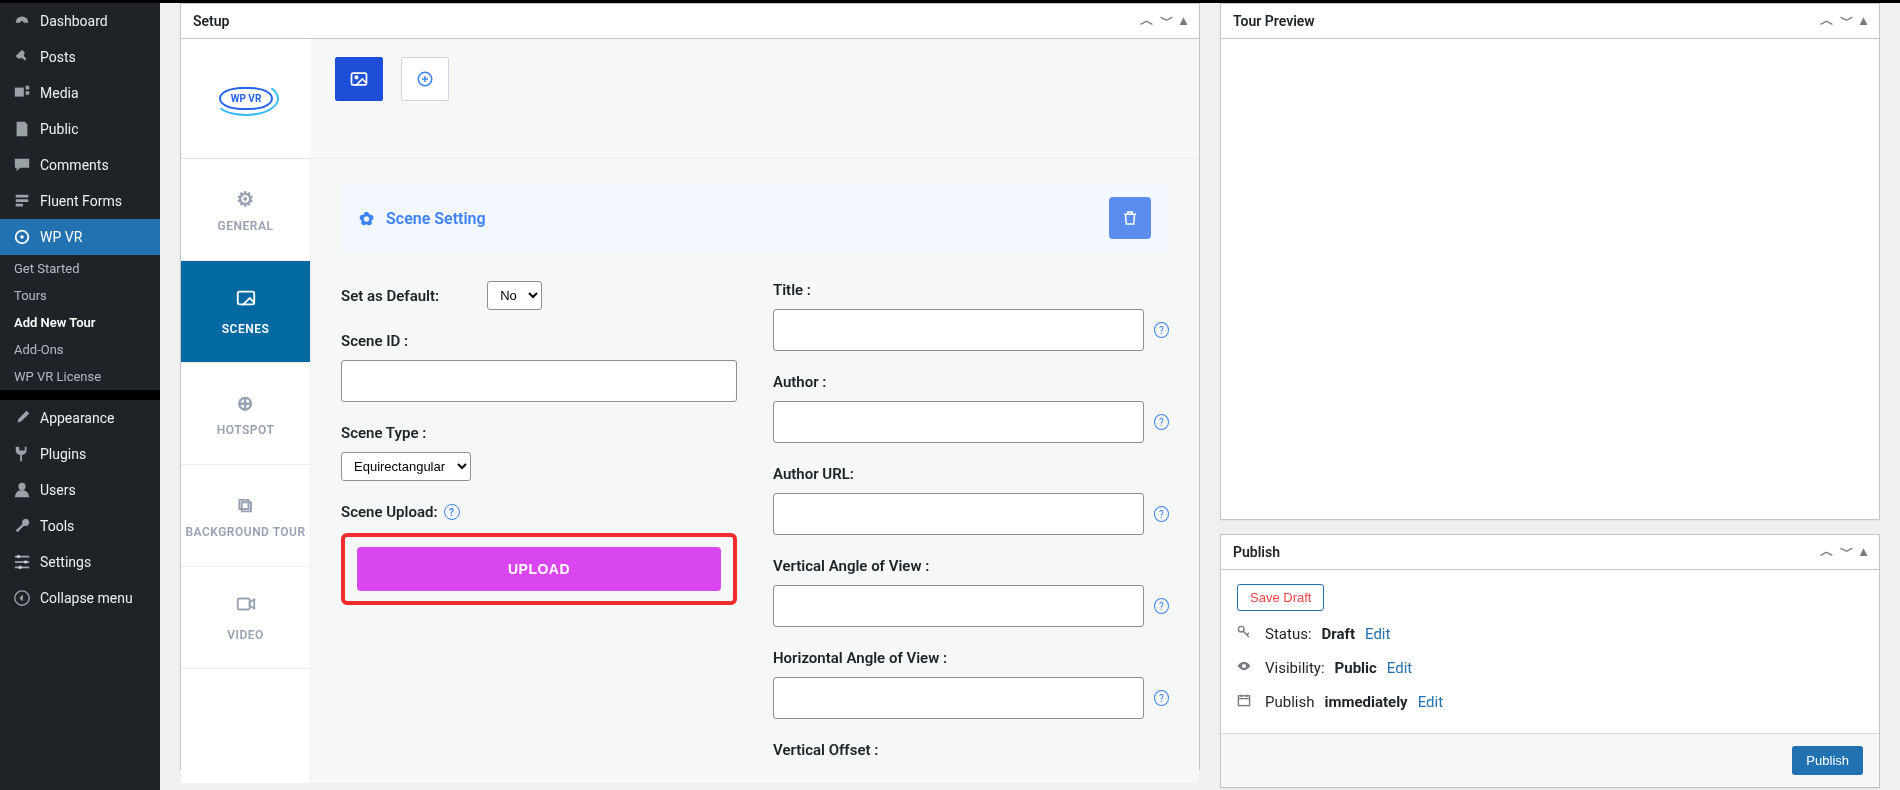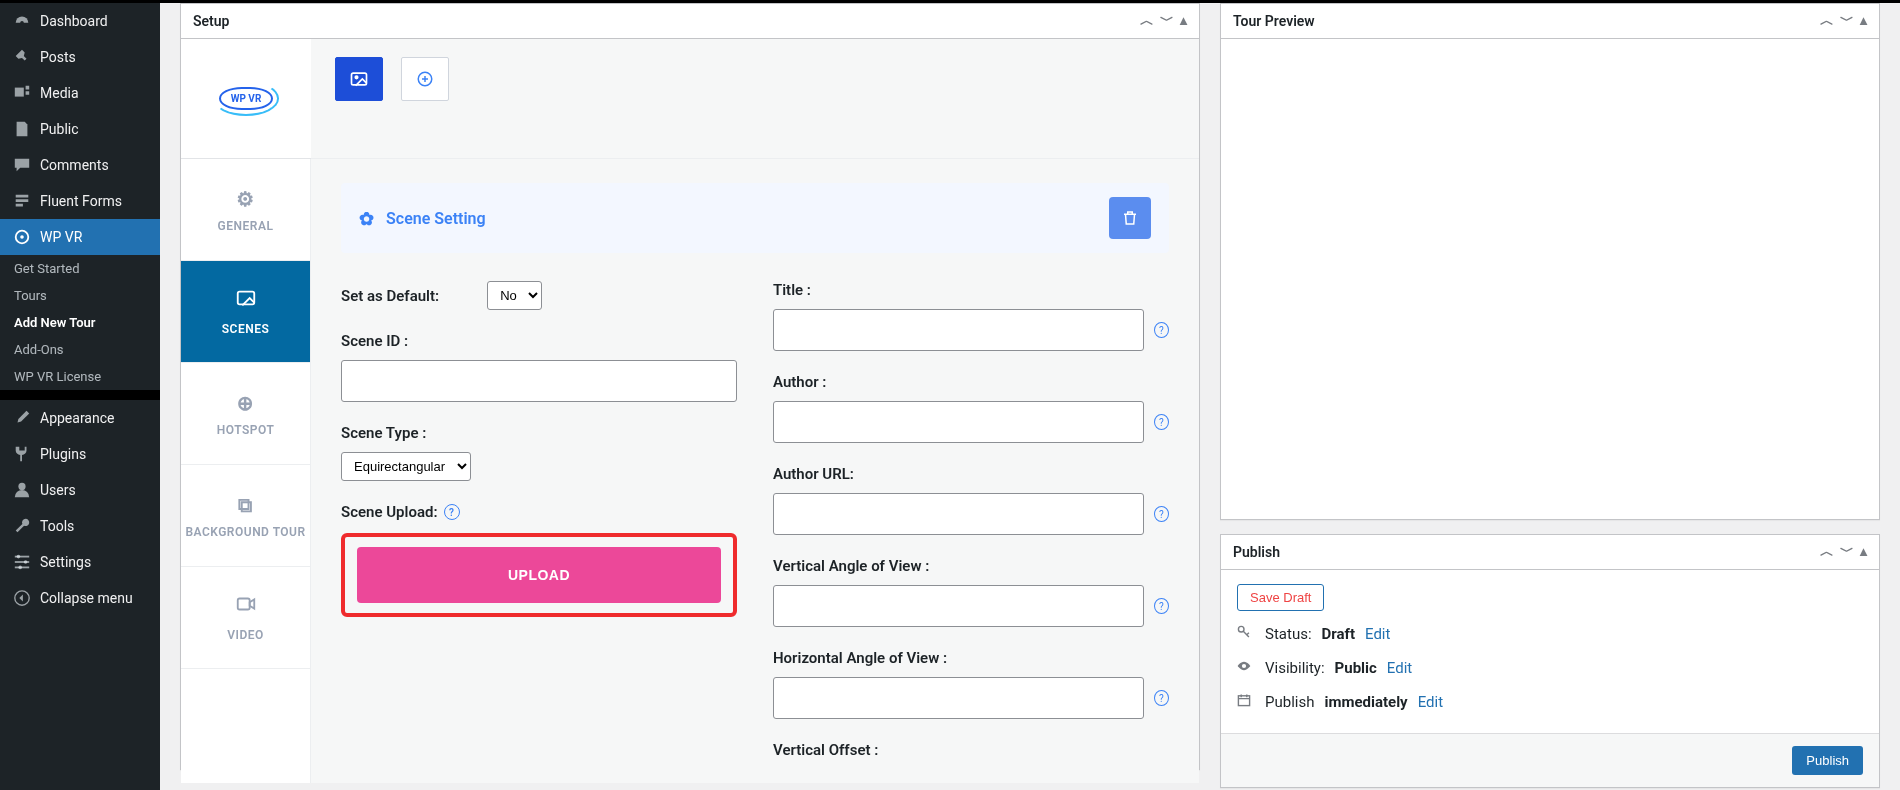--- a/index.html
+++ b/index.html
@@ -55,21 +55,21 @@
   .form-grid { display:grid; grid-template-columns: 1fr 1fr; gap:24px 36px;}
   .form-col label { font-weight:600; font-size:15px;}
   .row { margin-bottom:22px;}
   .row.inline { display:flex; align-items:center; gap:48px;}
   select, input[type=text] { border:1px solid #8c8f94; border-radius:3px; padding:5px 8px; font-size:13px; background:#fff;}
   .wide-input { width:100%; height:42px; border:1px solid #cfd4dc; border-radius:4px; background:#fff;}
   .field-wrap { display:flex; align-items:center; gap:10px;}
   .info-circ { width:16px; height:16px; border:1.5px solid #3b82f6; border-radius:50%; color:#3b82f6; font-size:10px; display:flex; align-items:center; justify-content:center; cursor:pointer;}
   
   .upload-highlight { border:4px solid #ef2b2d; border-radius:6px; padding:10px 12px;}
-  .upload-btn { width:100%; height:56px; background:#ec4899; color:#fff; font-weight:700; letter-spacing:.5px; border:none; border-radius:4px; font-size:14px; cursor:pointer;}
+  .upload-btn { width:100%; height:44px; background:#d946ef; color:#fff; font-weight:700; letter-spacing:.5px; border:none; border-radius:4px; font-size:14px; cursor:pointer;}
   
   
   .preview-body { height:480px; background:#fff;}
   .publish-body { padding:14px 16px; background:#fff;}
   .btn-outline { border:1px solid #2271b1; color:#ef4444; background:#fff; padding:5px 12px; border-radius:3px; font-size:13px; cursor:pointer;}
   .publish-row { display:flex; align-items:center; gap:10px; padding:8px 0; font-size:15px;}
   .publish-row .ic { width:18px; color:#787c82;}
   .publish-row a { color:#2271b1; cursor:pointer;}
   .publish-footer { background:#f6f7f7; padding:12px 16px; display:flex; justify-content:flex-end; border-top:1px solid #dcdcde;}
   .btn-primary { background:#2271b1; color:#fff; border:none; padding:7px 14px; border-radius:3px; font-size:13px; cursor:pointer;}

